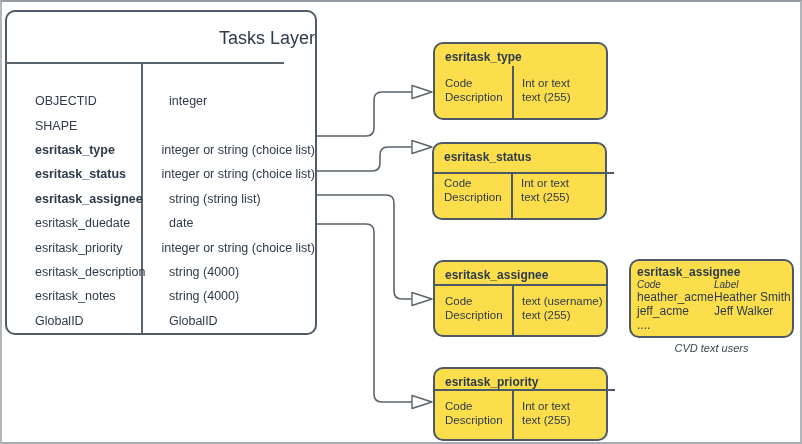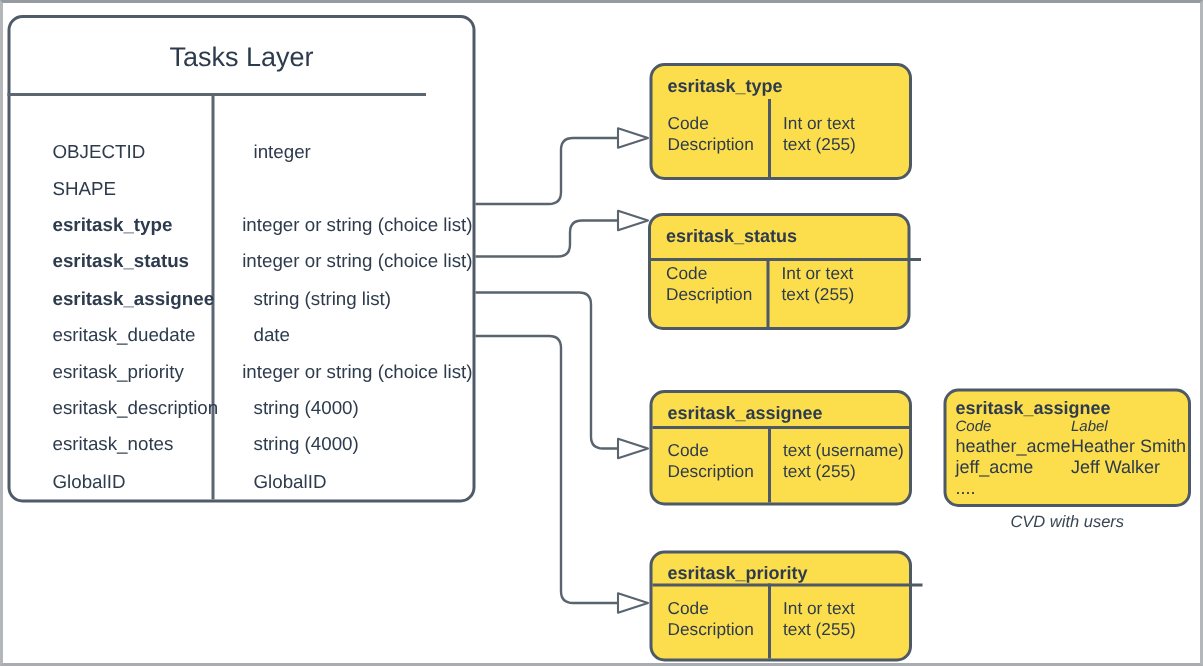--- a/index.html
+++ b/index.html
@@ -11,21 +11,21 @@
     box-sizing:border-box;overflow:hidden;
   }
   
   .main-table{
     position:absolute;left:3px;top:8px;width:312px;height:325px;
     background:#fff;border:2px solid #505b69;border-radius:10px;box-sizing:border-box;
     color:#2d3b4d;
   }
   .mt-title{
     position:absolute;left:0;top:0;width:100%;height:52px;line-height:52px;
-    text-align:center;font-size:18px;color:#2d3b4d;
+    text-align:right;font-size:18px;color:#2d3b4d;
   }
   .mt-title-divider{position:absolute;left:-2px;top:50px;width:279px;height:2px;background:#5c6670;}
   .mt-col-divider{position:absolute;left:134px;top:52px;width:2px;height:269px;background:#5c6670;}
   .mt-rows{position:absolute;left:0;top:77px;width:100%;}
   .mt-row{display:flex;height:24.4px;align-items:center;font-size:12.5px;}
   .mt-cell-name{width:134px;padding-left:28px;box-sizing:border-box;white-space:nowrap;}
   .mt-cell-type{flex:1;padding-left:28px;white-space:nowrap;}
   .mt-row.bold .mt-cell-name{font-weight:700;}
   
   .ybox{
@@ -175,15 +175,15 @@
     <div class="cvd-grid">
       <div class="cvd-colhead">Code</div>
       <div class="cvd-colhead">Label</div>
       <div class="cvd-cell">heather_acme</div>
       <div class="cvd-cell">Heather Smith</div>
       <div class="cvd-cell">jeff_acme</div>
       <div class="cvd-cell">Jeff Walker</div>
     </div>
     <div class="cvd-ellipsis">....</div>
   </div>
-  <div class="cvd-caption">CVD with users</div>
+  <div class="cvd-caption">CVD text users</div>
 
 </div>
 
 </body></html>

